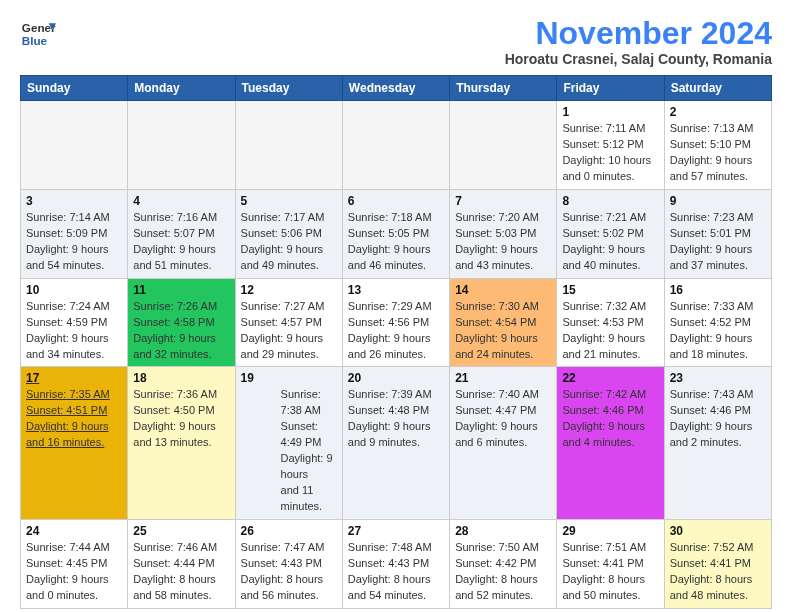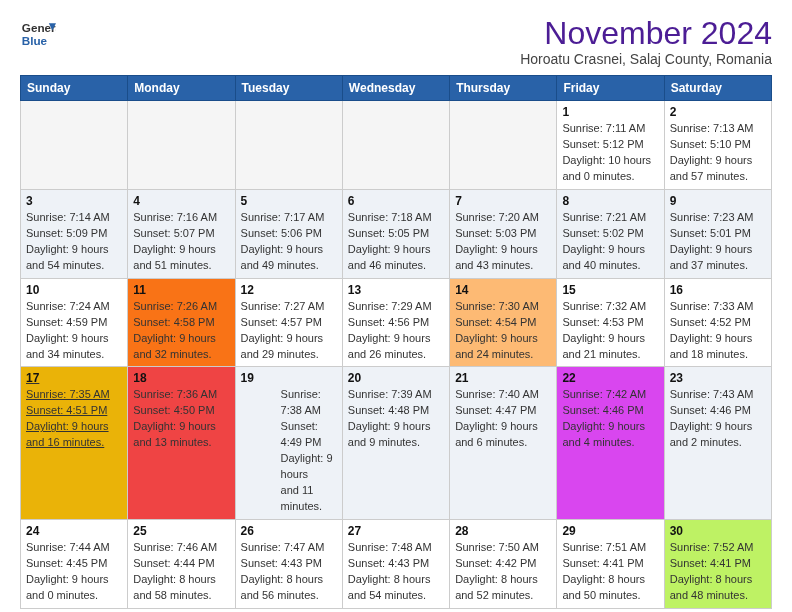--- a/index.html
+++ b/index.html
@@ -30,28 +30,28 @@
     }
     .logo-icon {
       width: 36px;
       height: 36px;
     }
     .title-block {
       text-align: right;
     }
     .main-title {
       font-size: 32px;
-      font-weight: normal;
-      color: #4c1d95;
+      font-weight: bold;
+      color: #3b82f6;
       line-height: 1.1;
     }
     .subtitle {
       font-size: 14px;
       color: #444;
-      font-weight: normal;
+      font-weight: bold;
     }
     .calendar {
       flex: 1;
       border: 1px solid #ccc;
       border-collapse: collapse;
       width: 100%;
       table-layout: fixed;
     }
     .calendar th {
       background: #2962a8;
@@ -194,21 +194,21 @@
           </td>
         </tr>
         <tr>
           <td style="background: rgb(255, 255, 255);">
             <span class="day-num">10</span>
             <div class="day-info" style="white-space: pre-line;">Sunrise: 7:24 AM
 Sunset: 4:59 PM
 Daylight: 9 hours
 and 34 minutes.</div>
           </td>
-          <td style="background: #f97316;">
+          <td style="background: #22c55e;">
             <span class="day-num">11</span>
             <div class="day-info" style="white-space: pre-line;">Sunrise: 7:26 AM
 Sunset: 4:58 PM
 Daylight: 9 hours
 and 32 minutes.</div>
           </td>
           <td style="background: rgb(255, 255, 255);">
             <span class="day-num">12</span>
             <div class="day-info" style="white-space: pre-line;">Sunrise: 7:27 AM
 Sunset: 4:57 PM
@@ -245,21 +245,21 @@
           </td>
         </tr>
         <tr>
           <td style="background: #eab308; text-decoration: underline;">
             <span class="day-num">17</span>
             <div class="day-info" style="white-space: pre-line;">Sunrise: 7:35 AM
 Sunset: 4:51 PM
 Daylight: 9 hours
 and 16 minutes.</div>
           </td>
-          <td style="background: #ef4444;">
+          <td style="background: #fef9c3;">
             <span class="day-num">18</span>
             <div class="day-info" style="white-space: pre-line;">Sunrise: 7:36 AM
 Sunset: 4:50 PM
 Daylight: 9 hours
 and 13 minutes.</div>
           </td>
           <td style="background: rgb(238, 242, 247);">
             <span class="day-num">19</span>
             <div class="day-info" style="white-space: pre-line; margin-left: 40px;">Sunrise: 7:38 AM
 Sunset: 4:49 PM
@@ -331,21 +331,21 @@
 Daylight: 8 hours
 and 52 minutes.</div>
           </td>
           <td style="background: rgb(255, 255, 255);">
             <span class="day-num">29</span>
             <div class="day-info" style="white-space: pre-line;">Sunrise: 7:51 AM
 Sunset: 4:41 PM
 Daylight: 8 hours
 and 50 minutes.</div>
           </td>
-          <td style="background: #bef264;">
+          <td style="background: #fef9c3;">
             <span class="day-num">30</span>
             <div class="day-info" style="white-space: pre-line;">Sunrise: 7:52 AM
 Sunset: 4:41 PM
 Daylight: 8 hours
 and 48 minutes.</div>
           </td>
         </tr>
       </tbody>
   </table>
 </div>

